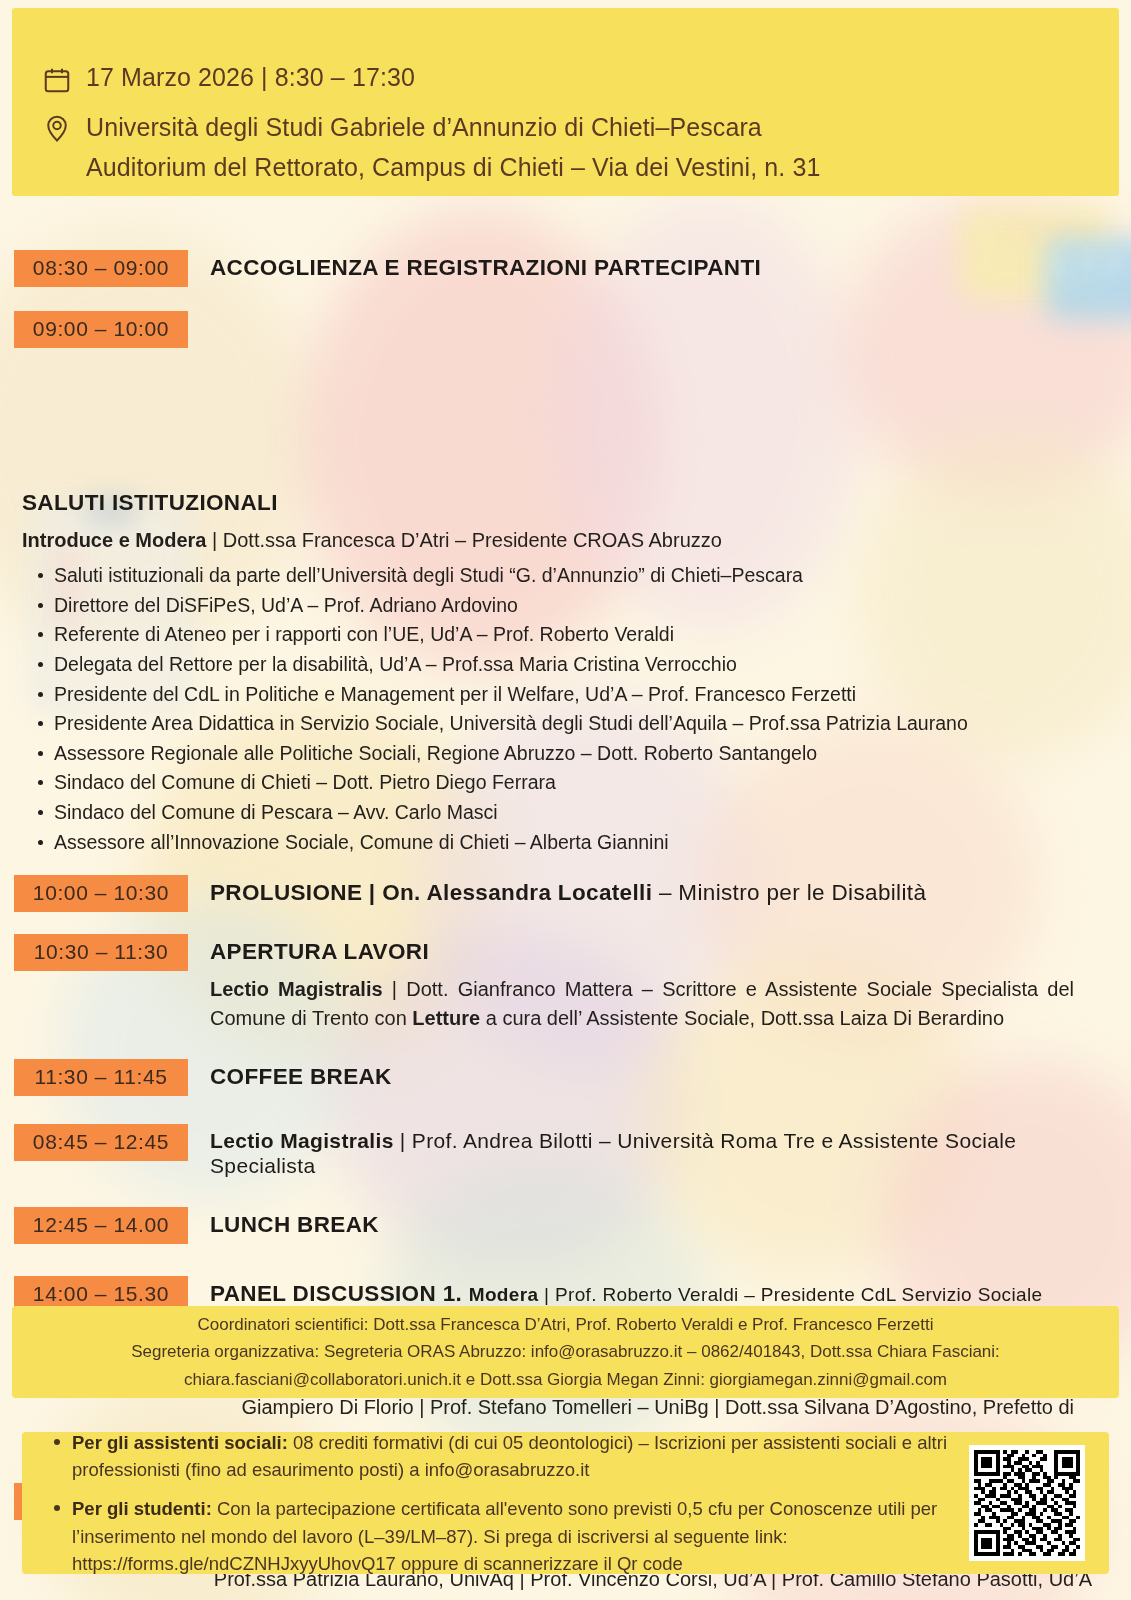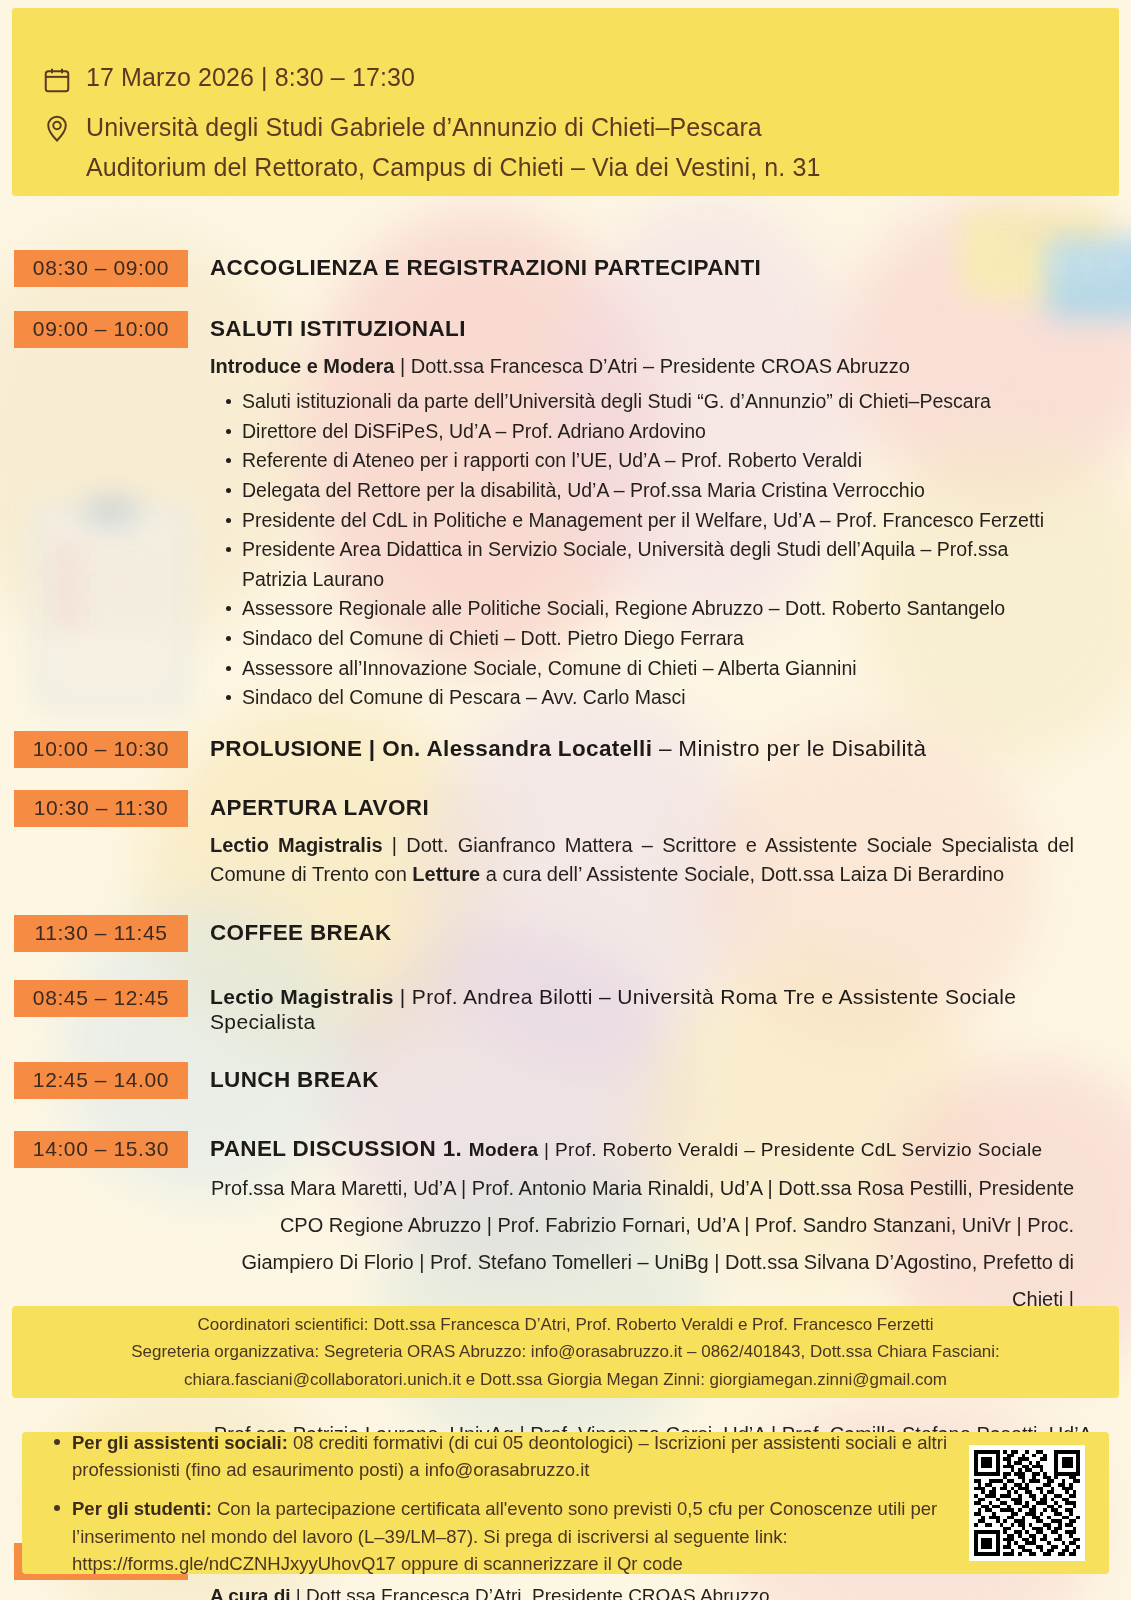--- a/index.html
+++ b/index.html
@@ -167,40 +167,40 @@
 
     <div class="row" style="margin-top:38px;">
       <div class="timecell">
         <span class="badge">08:30 – 09:00</span>
       </div>
       <div class="content">
         <div class="title">ACCOGLIENZA E REGISTRAZIONI PARTECIPANTI</div>
       </div>
     </div>
 
-    <div class="row" style="margin-top:24px;">
+    <div class="row" style="margin-top:24px;flex-direction:column;">
       <div class="timecell">
         <span class="badge">09:00 – 10:00</span>
       </div>
       <div class="content">
         <div class="title">SALUTI ISTITUZIONALI</div>
         <div class="sub">
           <b>Introduce e Modera</b><span> | Dott.ssa Francesca D’Atri – Presidente CROAS Abruzzo</span>
         </div>
         <ul class="bullets">
           <li>Saluti istituzionali da parte dell’Università degli Studi “G. d’Annunzio” di Chieti–Pescara</li>
           <li>Direttore del DiSFiPeS, Ud’A – Prof. Adriano Ardovino</li>
           <li>Referente di Ateneo per i rapporti con l’UE, Ud’A – Prof. Roberto Veraldi</li>
           <li>Delegata del Rettore per la disabilità, Ud’A – Prof.ssa Maria Cristina Verrocchio</li>
           <li>Presidente del CdL in Politiche e Management per il Welfare, Ud’A – Prof. Francesco Ferzetti</li>
           <li>Presidente Area Didattica in Servizio Sociale, Università degli Studi dell’Aquila – Prof.ssa Patrizia Laurano</li>
           <li>Assessore Regionale alle Politiche Sociali, Regione Abruzzo – Dott. Roberto Santangelo</li>
           <li>Sindaco del Comune di Chieti – Dott. Pietro Diego Ferrara</li>
+          <li>Sindaco del Comune di Pescara – Avv. Carlo Masci</li>
           <li>Assessore all’Innovazione Sociale, Comune di Chieti – Alberta Giannini</li>
-          <li>Sindaco del Comune di Pescara – Avv. Carlo Masci</li>
         </ul>
       </div>
     </div>
 
     <div class="row" style="margin-top:18px;">
       <div class="timecell">
         <span class="badge">10:00 – 10:30</span>
       </div>
       <div class="content">
         <div class="title"><span class="reg" style="font-weight:700;">PROLUSIONE | </span><span class="lead">On. Alessandra Locatelli</span><span style="font-weight:400;"> – Ministro per le Disabilità</span></div>

